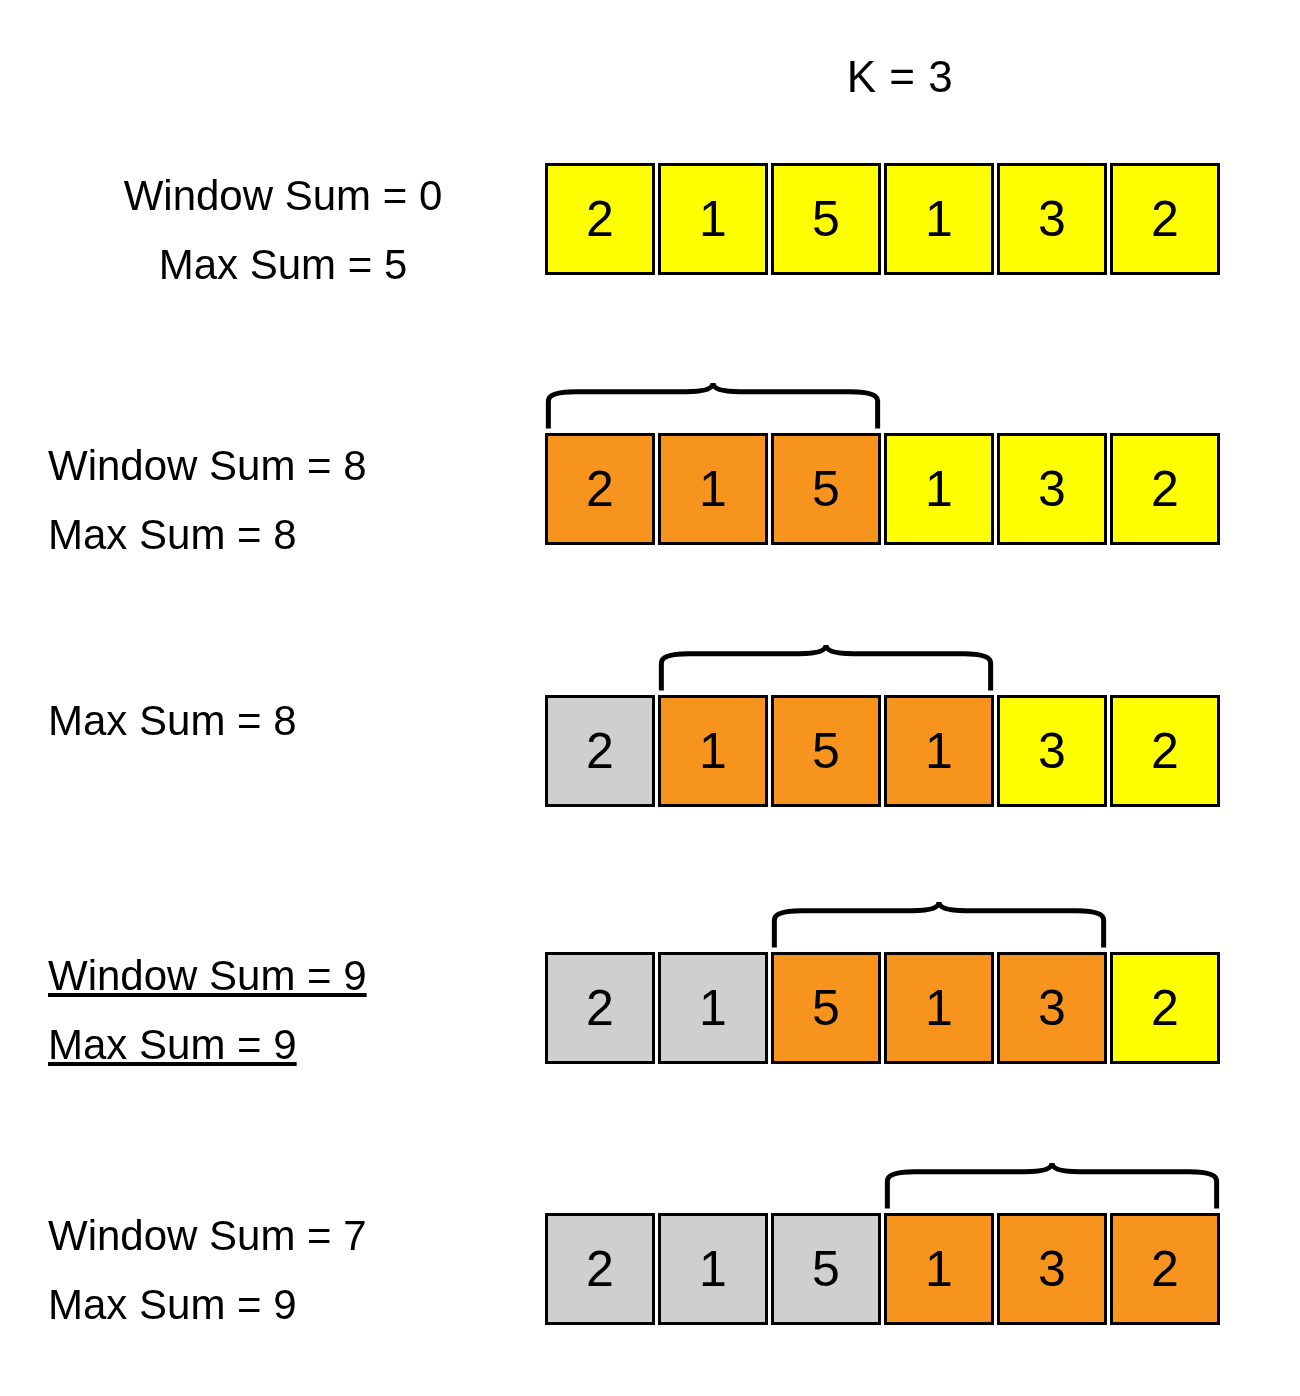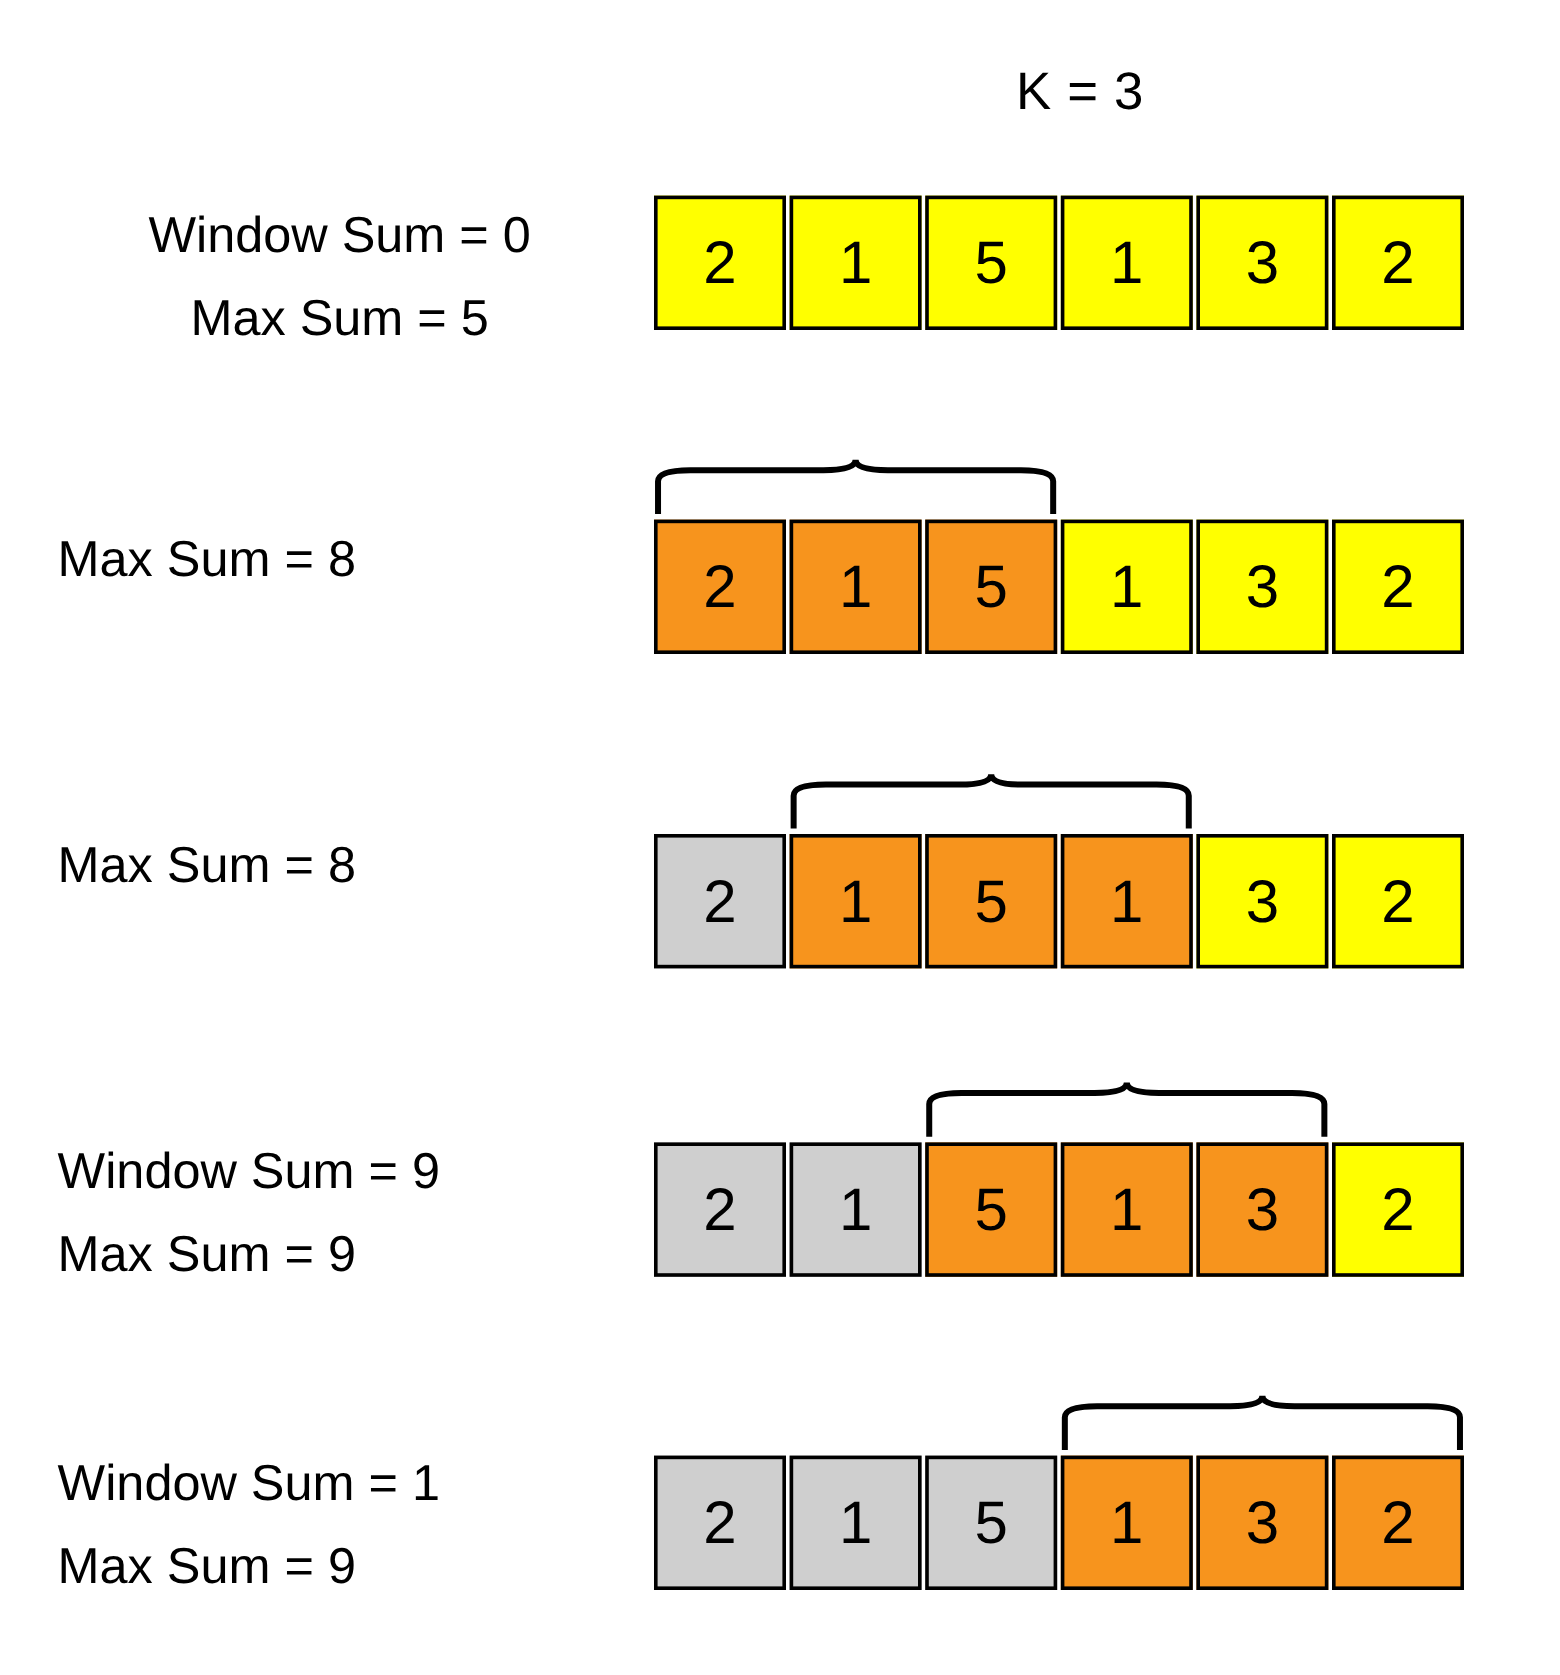--- a/index.html
+++ b/index.html
@@ -109,20 +109,21 @@
           <div class="cell yellow">2</div>
           <div class="cell yellow">1</div>
           <div class="cell yellow">5</div>
           <div class="cell yellow">1</div>
           <div class="cell yellow">3</div>
           <div class="cell yellow">2</div>
         </div>
       </div>
       <div class="row">
         <div class="labels" style="top: 445px;">
+          <span class="line">Window Sum = 8</span>
           <span class="line">Max Sum = 8</span>
         </div>
         <div class="brace" style="left: 545px; width: 336px; top: 367px;">
           <svg viewBox="0 0 100 100" preserveAspectRatio="none">
             <path d="M 1,99 L 1,55 Q 1,40 9,40 L 42,40 Q 50,40 50,26 Q 50,40 58,40 L 91,40 Q 99,40 99,55 L 99,99" fill="none" stroke="#000000" stroke-width="5" stroke-linecap="butt" vector-effect="non-scaling-stroke"></path>
           </svg>
         </div>
         <div class="array" style="top: 433px;">
           <div class="cell orange">2</div>
           <div class="cell orange">1</div>
@@ -144,41 +145,41 @@
         <div class="array" style="top: 695px;">
           <div class="cell gray">2</div>
           <div class="cell orange">1</div>
           <div class="cell orange">5</div>
           <div class="cell orange">1</div>
           <div class="cell yellow">3</div>
           <div class="cell yellow">2</div>
         </div>
       </div>
       <div class="row">
-        <div class="labels" style="top: 955px;">
+        <div class="labels" style="top: 955px; text-decoration: underline;">
           <span class="line">Window Sum = 9</span>
           <span class="line">Max Sum = 9</span>
         </div>
         <div class="brace" style="left: 771px; width: 336px; top: 886px;">
           <svg viewBox="0 0 100 100" preserveAspectRatio="none">
             <path d="M 1,99 L 1,55 Q 1,40 9,40 L 42,40 Q 50,40 50,26 Q 50,40 58,40 L 91,40 Q 99,40 99,55 L 99,99" fill="none" stroke="#000000" stroke-width="5" stroke-linecap="butt" vector-effect="non-scaling-stroke"></path>
           </svg>
         </div>
         <div class="array" style="top: 952px;">
           <div class="cell gray">2</div>
           <div class="cell gray">1</div>
           <div class="cell orange">5</div>
           <div class="cell orange">1</div>
           <div class="cell orange">3</div>
           <div class="cell yellow">2</div>
         </div>
       </div>
       <div class="row">
         <div class="labels" style="top: 1215px;">
-          <span class="line">Window Sum = 1</span>
+          <span class="line">Window Sum = 7</span>
           <span class="line">Max Sum = 9</span>
         </div>
         <div class="brace" style="left: 884px; width: 336px; top: 1147px;">
           <svg viewBox="0 0 100 100" preserveAspectRatio="none">
             <path d="M 1,99 L 1,55 Q 1,40 9,40 L 42,40 Q 50,40 50,26 Q 50,40 58,40 L 91,40 Q 99,40 99,55 L 99,99" fill="none" stroke="#000000" stroke-width="5" stroke-linecap="butt" vector-effect="non-scaling-stroke"></path>
           </svg>
         </div>
         <div class="array" style="top: 1213px;">
           <div class="cell gray">2</div>
           <div class="cell gray">1</div>

